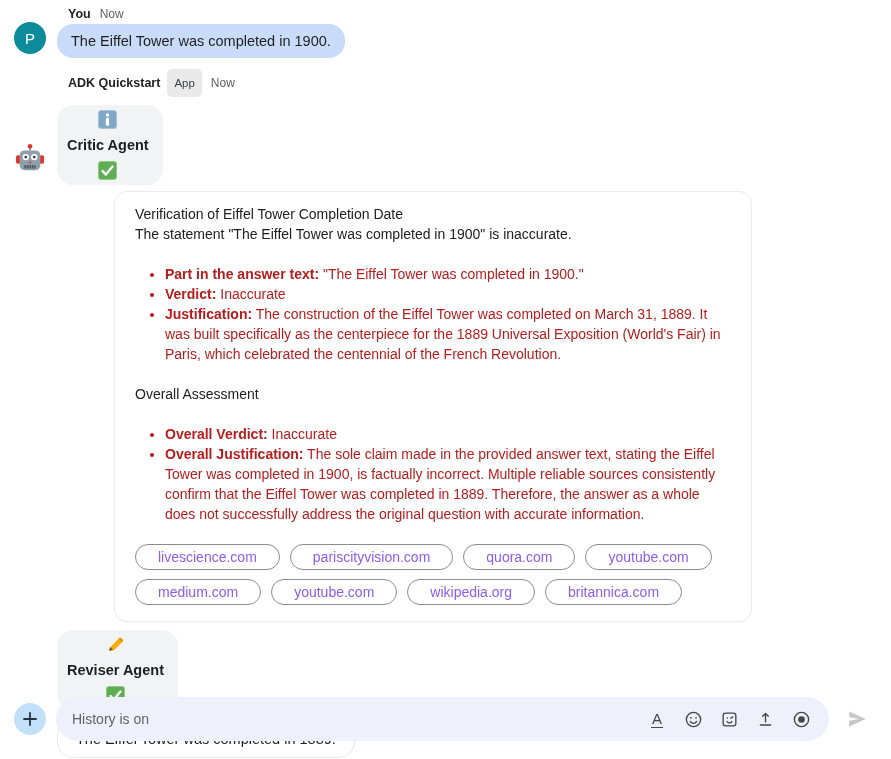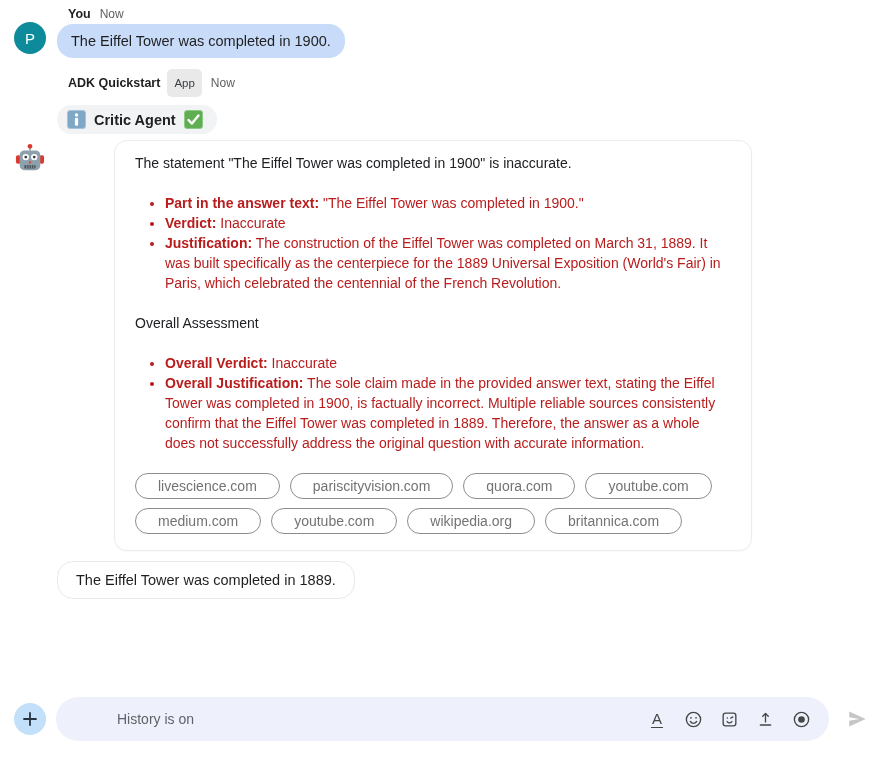--- a/index.html
+++ b/index.html
@@ -19,46 +19,46 @@
   .time { color: #5e5e5e; font-size: 12px; }
   .app-badge { background: #e9e9e9; color: #3c4043; font-size: 11.5px; border-radius: 5px;
     padding: 8px 7px; margin-left: -2px; }
   .bubble { display: inline-block; font-size: 14.5px; line-height: 20px; padding: 7px 14px;
     border-radius: 16px; margin-top: 3px; }
   .bubble-blue { background: #c8dcf9; color: #1f1f1f; }
   .bubble-white { background: #ffffff; border: 1px solid #e9e9e9; border-radius: 16px; padding: 8px 18px; text-align: center; }
 
   
   .agent-pill { display: inline-flex; align-items: center; gap: 8px; background: #f1f3f4;
-    border-radius: 16px; padding: 5px 14px 5px 10px; margin-top: 8px; font-size: 14.5px; font-weight: 700; }
+    border-radius: 16px; padding: 5px 14px 5px 10px; margin-top: 8px; font-size: 14.5px; font-weight: 700; flex-direction: column; }
   .mini-icon { width: 19px; height: 19px; display: inline-block; }
 
   
   .card { width: 638px; margin: 6px 0 0 57px; background: #fff; border: 1px solid #ececec;
     border-radius: 13px; padding: 12px 20px 16px 20px; box-shadow: 0 1px 2px rgba(0,0,0,0.03); }
   .card p { font-size: 14px; line-height: 20px; color: #202124; }
   .card ul { margin: 20px 0 20px 0; padding-left: 30px; }
   .card li { font-size: 14px; line-height: 20px; color: #b91c1c; }
   .card .b { font-weight: 700; }
   .section-title { margin-top: 14px; }
   .chips { display: flex; flex-wrap: wrap; gap: 9px 10px; margin-top: 16px; max-width: 600px; }
   .chip { display: inline-flex; align-items: center; justify-content: center; border: 1px solid #8a8d8f;
-    border-radius: 14px; padding: 4px 22px; font-size: 14px; font-weight: 500; color: #737373;
+    border-radius: 14px; padding: 4px 22px; font-size: 14px; font-weight: 500; color: #8b5cf6;
     background: #fff; cursor: pointer; }
 
   
   .composer { position: absolute; left: 0; right: 0; bottom: 18px; display: flex; align-items: center;
     padding: 0 16px 0 14px; gap: 10px; }
   .plus-btn { width: 32px; height: 32px; border-radius: 50%; background: #c2e0f9; display: flex;
     align-items: center; justify-content: center; flex: none; cursor: pointer; }
   .plus-btn svg { width: 16px; height: 16px; }
   .compose-box { flex: 1; height: 44px; background: #eef1fb; border-radius: 22px; display: flex;
     align-items: center; padding: 0 14px 0 16px; }
   .compose-input { flex: 1; border: none; outline: none; background: transparent; font-size: 14px;
-    color: #1f1f1f; font-family: "Liberation Sans", "DejaVu Sans", sans-serif; margin-left: 45px; }
+    color: #1f1f1f; font-family: "Liberation Sans", "DejaVu Sans", sans-serif; }
   .compose-input::placeholder { color: #5f6368; opacity: 1; }
   .compose-icons { display: flex; align-items: center; gap: 8px; }
   .icon-btn { width: 28px; height: 28px; display: flex; align-items: center; justify-content: center;
     border-radius: 50%; cursor: pointer; color: #444746; }
   .icon-btn svg { width: 19px; height: 19px; }
   .send-btn { width: 36px; height: 36px; display: flex; align-items: center; justify-content: center;
     border-radius: 10px; flex: none; cursor: default; }
   .send-btn svg { width: 22px; height: 22px; }
   .fmt-a { font-size: 15px; font-weight: 500; color: #444746; border-bottom: 1.6px solid #444746;
     line-height: 15px; padding: 0 1px 1px 1px; }
@@ -124,20 +124,21 @@
         <span class="mini-icon">
           <svg viewBox="0 0 19 19">
             <rect x="0.5" y="0.5" width="18" height="18" rx="2.5" fill="#5fae53" stroke="#8cc984" stroke-width="1"></rect>
             <path d="M4.5 10 l3.4 3.6 L14.5 5.6" fill="none" stroke="#ffffff" stroke-width="2.4" stroke-linecap="round" stroke-linejoin="round"></path>
           </svg>
         </span>
       </div>
 
       
       <div class="card">
+        <p>Verification of Eiffel Tower Completion Date</p>
         <p>The statement "The Eiffel Tower was completed in 1900" is inaccurate.</p>
 
         <ul>
           <li>
             <span class="b">Part in the answer text:</span><span> "The Eiffel Tower was completed in 1900."</span>
           </li>
           <li>
             <span class="b">Verdict:</span><span> Inaccurate</span>
           </li>
           <li>
@@ -162,20 +163,36 @@
           <span class="chip">quora.com</span>
           <span class="chip">youtube.com</span>
           <span class="chip">medium.com</span>
           <span class="chip">youtube.com</span>
           <span class="chip">wikipedia.org</span>
           <span class="chip">britannica.com</span>
         </div>
       </div>
 
       
+      <div class="agent-pill" style="margin-top: 8px;">
+        <span class="mini-icon">
+          <svg viewBox="0 0 19 19">
+            <path d="M3.2 15.8 l1 -3.6 9.2 -9.2 c0.9 -0.9 2.1 0.3 2.6 0.8 0.5 0.5 1.7 1.7 0.8 2.6 l-9.2 9.2 z" fill="#f9ab00"></path>
+            <path d="M13.4 3 c0.9 -0.9 2.1 0.3 2.6 0.8 0.5 0.5 1.7 1.7 0.8 2.6 l-1.2 1.2 -3.4 -3.4 z" fill="#f29900"></path>
+            <path d="M3.2 15.8 l1 -3.6 2.6 2.6 z" fill="#5f4339"></path>
+          </svg>
+        </span>
+        <span>Reviser Agent</span>
+        <span class="mini-icon">
+          <svg viewBox="0 0 19 19">
+            <rect x="0.5" y="0.5" width="18" height="18" rx="2.5" fill="#5fae53" stroke="#8cc984" stroke-width="1"></rect>
+            <path d="M4.5 10 l3.4 3.6 L14.5 5.6" fill="none" stroke="#ffffff" stroke-width="2.4" stroke-linecap="round" stroke-linejoin="round"></path>
+          </svg>
+        </span>
+      </div>
 
       
       <div style="margin-top: 7px;">
         <div class="bubble bubble-white">
           <span>The Eiffel Tower was completed in 1889.</span>
         </div>
       </div>
     </div>
   </div>
 

